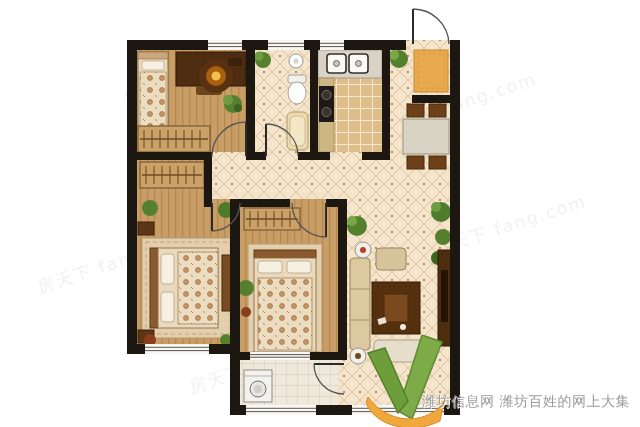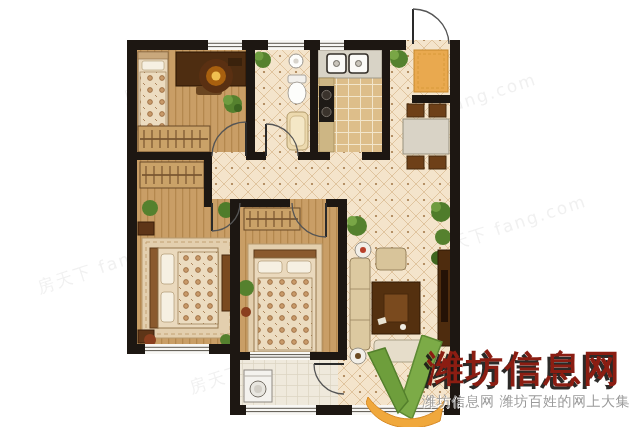--- a/index.html
+++ b/index.html
@@ -305,17 +305,16 @@
       </g>
     </g>
   </svg>
 
   <div class="brandmark">
     <svg class="logo" viewBox="0 0 84 92">
       <polygon points="56,0 76,7 46,84 32,76" fill="#7cab47" stroke="#5d8a33" stroke-width="1.5"></polygon>
       <polygon points="2,18 19,13 42,66 32,78" fill="#6e9e3c" stroke="#54802c" stroke-width="1.5"></polygon>
       <path d="M2 62 C 18 84, 48 92, 72 74 L 78 66 L 74 86 C 46 100, 10 92, 0 68 Z" fill="#f0a83c" stroke="#d88a24" stroke-width="1"></path>
     </svg>
-    <div class="brand">潍坊信息网</div>
     <div class="tagline">潍坊信息网 潍坊百姓的网上大集</div>
   </div>
 
 </div>
 
 </body></html>

